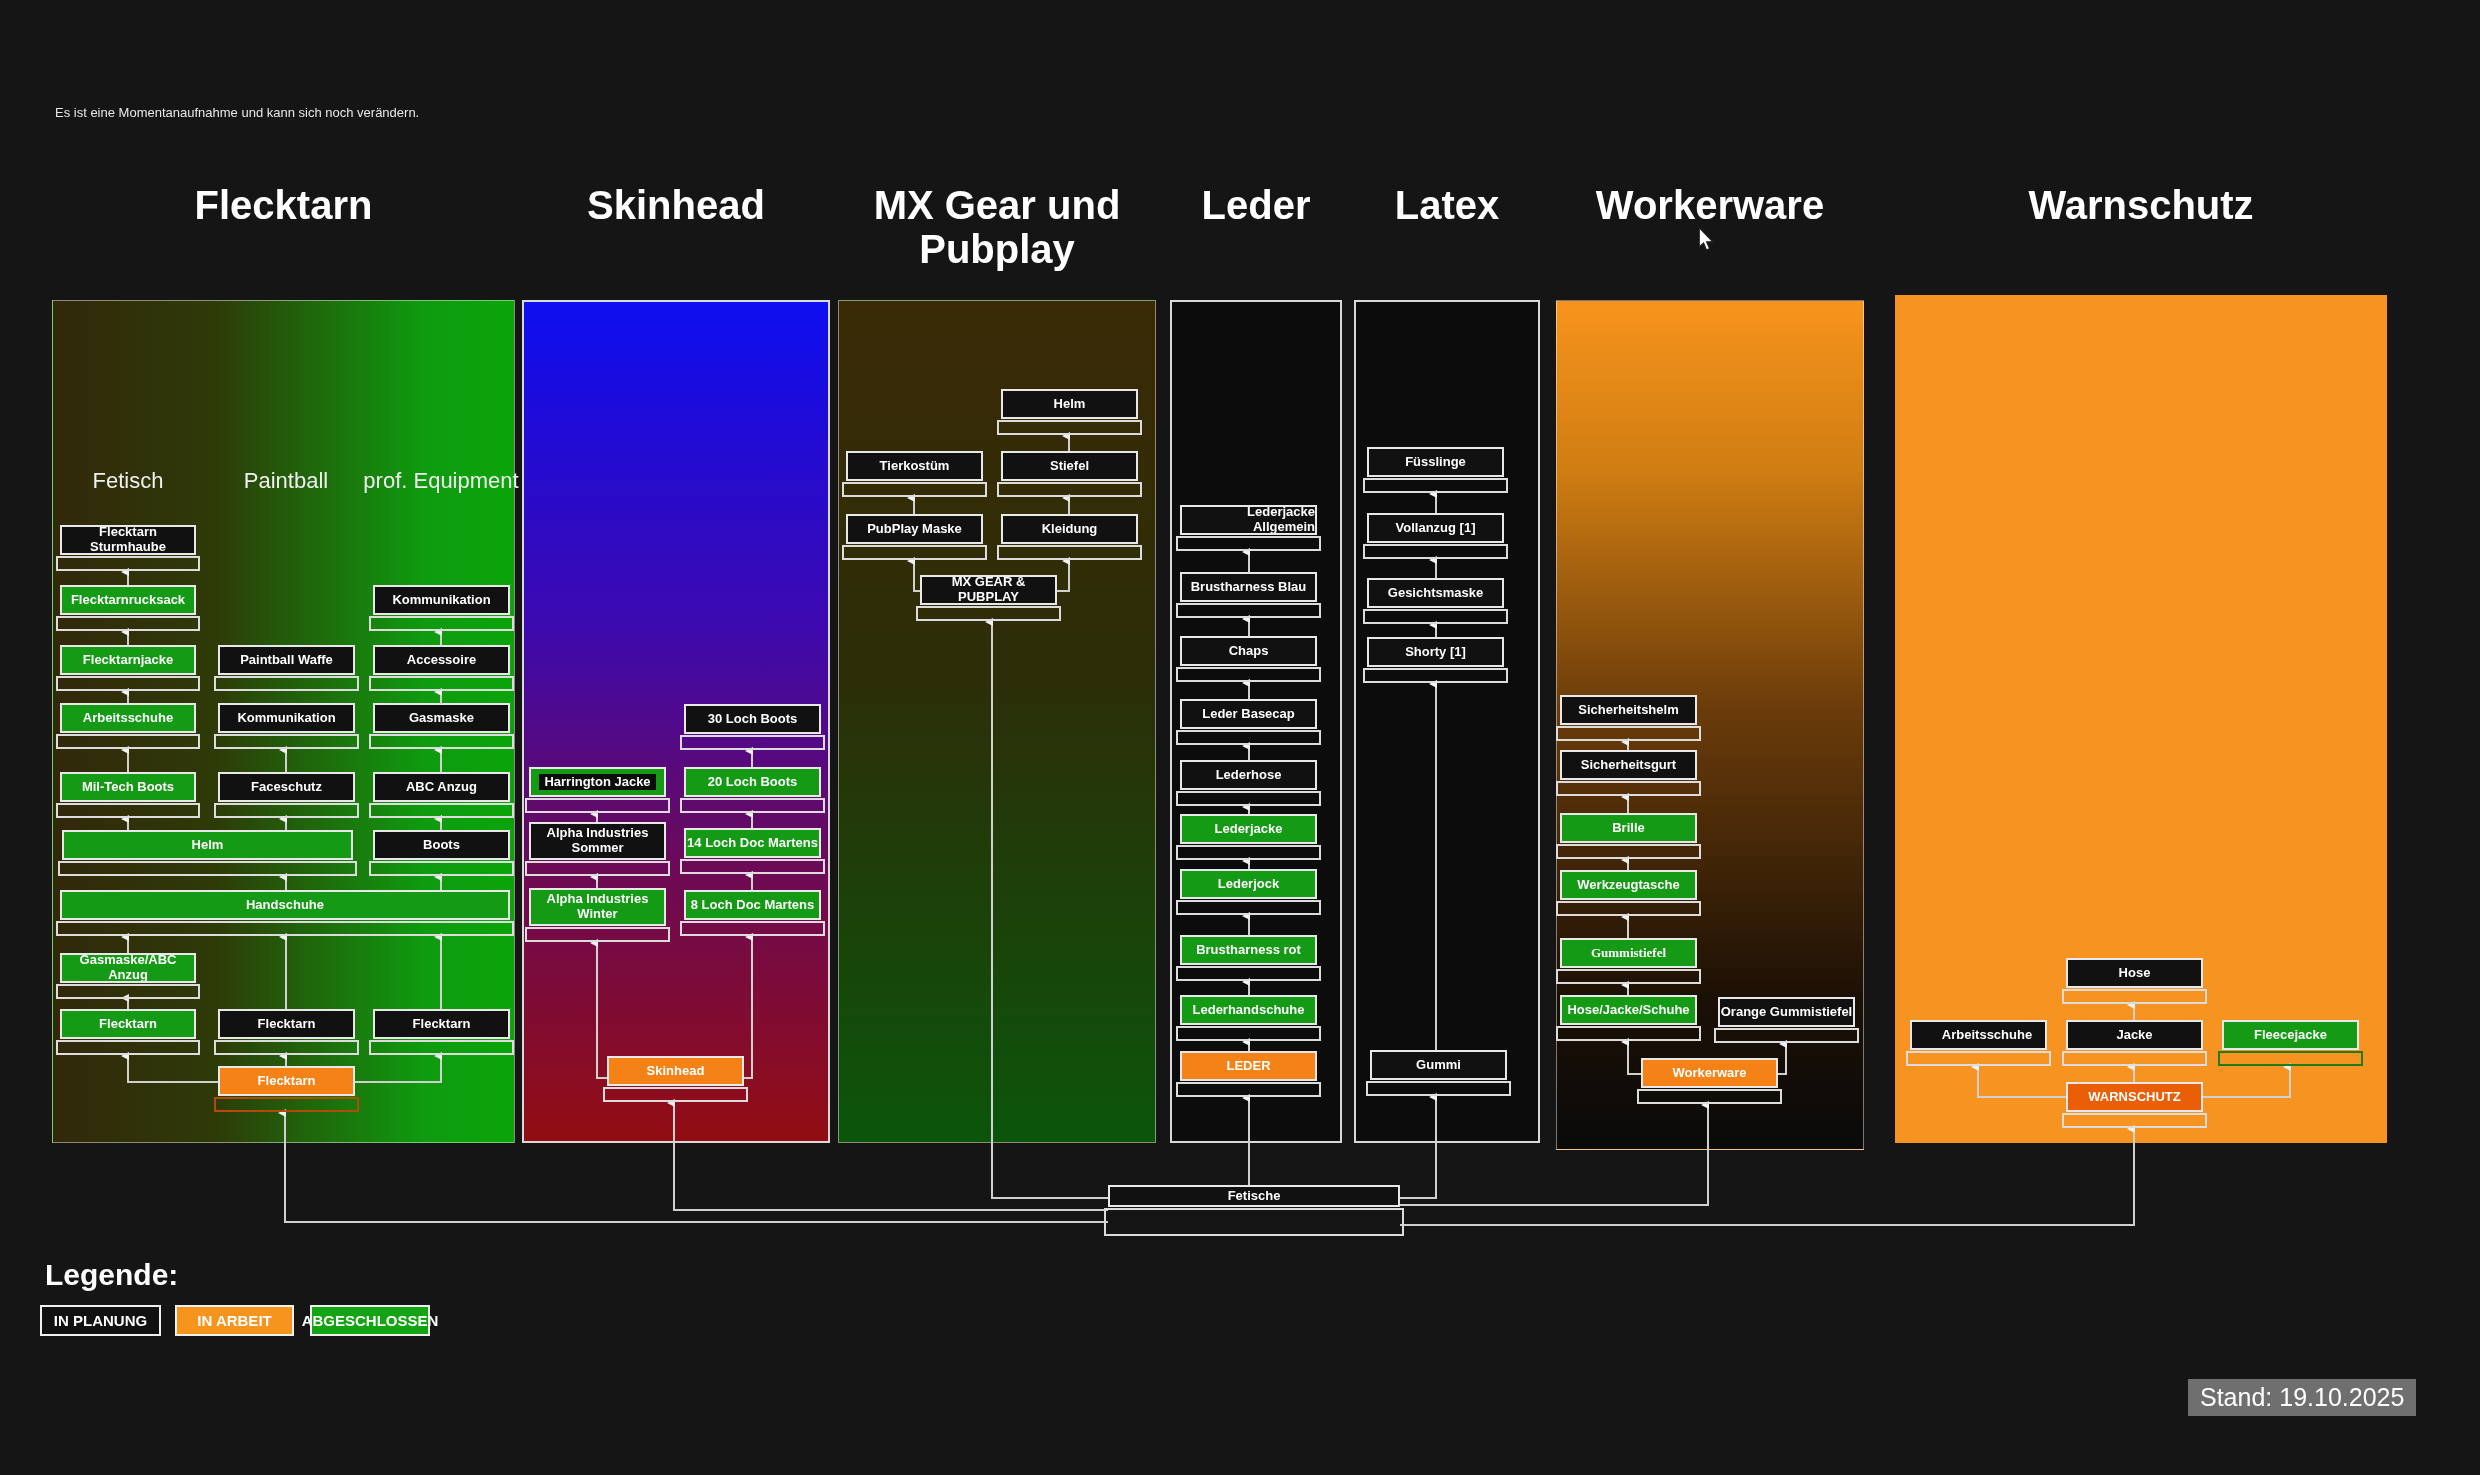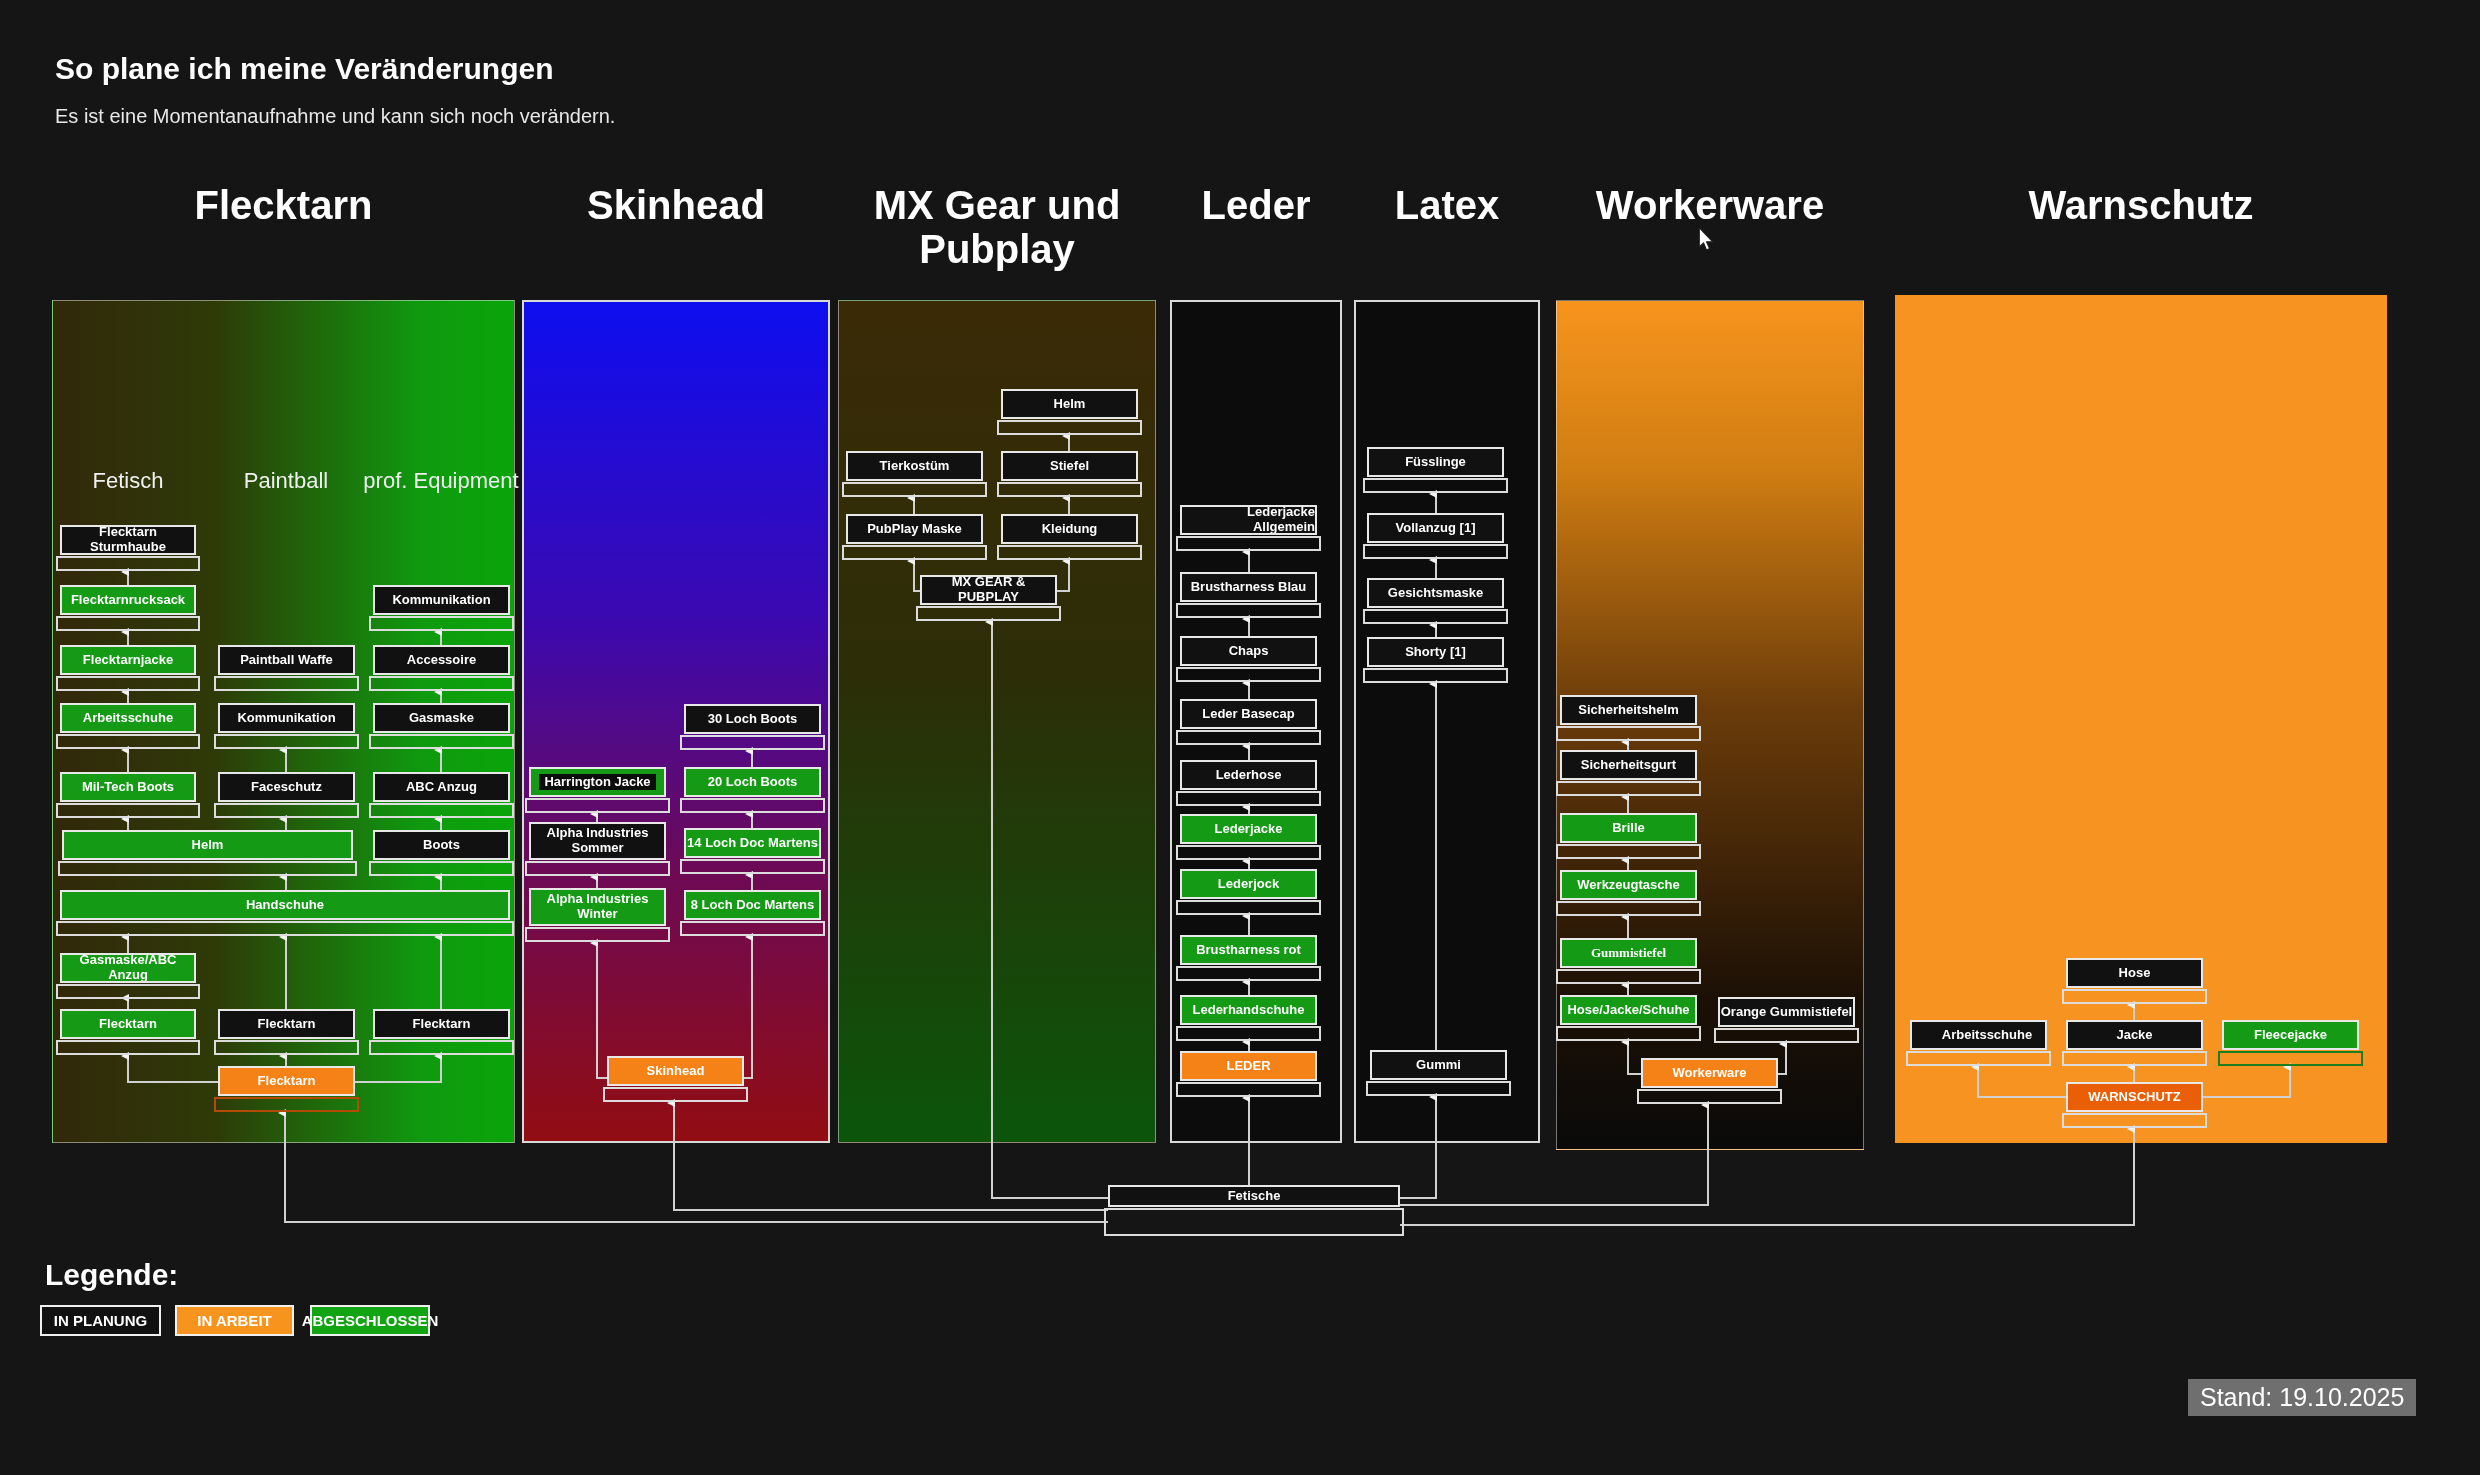--- a/index.html
+++ b/index.html
@@ -1,20 +1,20 @@
 <!DOCTYPE html>
 <html><head>
 <meta charset="utf-8">
 <style>
   html,body{margin:0;padding:0;background:#151515;}
   body{width:2480px;height:1475px;position:relative;font-family:"Liberation Sans",sans-serif;overflow:hidden;}
   #stage{position:absolute;inset:0;}
 
   .page-title{position:absolute;left:55px;top:52px;font-size:30px;font-weight:bold;color:#ffffff;}
-  .page-subtitle{position:absolute;left:55px;top:105px;font-size:20px;color:#e8e8e8;}
+  .page-subtitle{position:absolute;left:55px;top:105px;font-size:13px;color:#e8e8e8;}
 
   .column{position:absolute;box-sizing:border-box;}
   .col-border-light{border:2px solid #d9d9d9;}
   .col-border-faint{border:1px solid rgba(255,255,255,0.45);}
 
   .column-title{position:absolute;color:#ffffff;font-size:40px;font-weight:bold;text-align:center;line-height:1.1;}
 
   .subheader{position:absolute;color:#f0f0f0;font-size:22px;transform:translateX(-50%);white-space:nowrap;}
 
   .node{position:absolute;}
@@ -35,21 +35,20 @@
 
   .stand-badge{position:absolute;left:2188px;top:1379px;background:#6f6f6f;color:#ffffff;
     font-size:25px;padding:4px 12px;}
 
   .cursor{position:absolute;left:1697px;top:228px;}
 </style>
 </head>
 <body>
 
 <div id="stage">
-  <div class="page-title">So plane ich meine Veränderungen</div>
   <div class="page-subtitle">Es ist eine Momentanaufnahme und kann sich noch verändern.</div>
 
   <div id="diagram">
       <div class="column col-border-faint" style="left: 52px; top: 300px; width: 463px; height: 843px; background: linear-gradient(90deg, rgb(50, 40, 10) 0%, rgb(46, 58, 8) 35%, rgb(15, 154, 15) 80%, rgb(10, 165, 10) 100%);"></div>
       <div class="column-title" style="left: 52px; top: 183px; width: 463px;">Flecktarn</div>
       <div class="subheader" style="left: 128px; top: 468px;">Fetisch</div>
       <div class="subheader" style="left: 286px; top: 468px;">Paintball</div>
       <div class="subheader" style="left: 441px; top: 468px;">prof. Equipment</div>
       <div class="column col-border-light" style="left: 522px; top: 300px; width: 308px; height: 843px; background: linear-gradient(rgb(14, 14, 240) 0%, rgb(60, 9, 176) 38%, rgb(109, 10, 85) 68%, rgb(146, 13, 18) 100%);"></div>
       <div class="column-title" style="left: 522px; top: 183px; width: 308px;">Skinhead</div>

